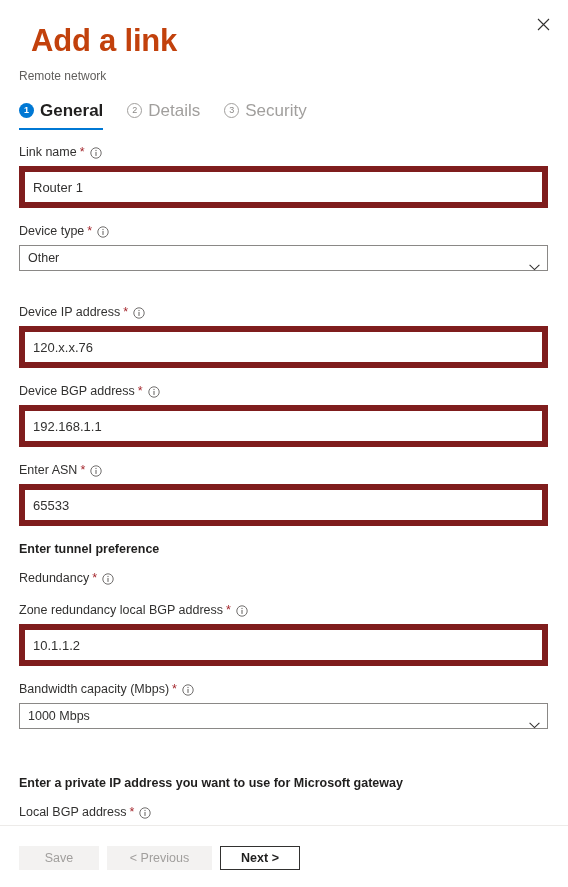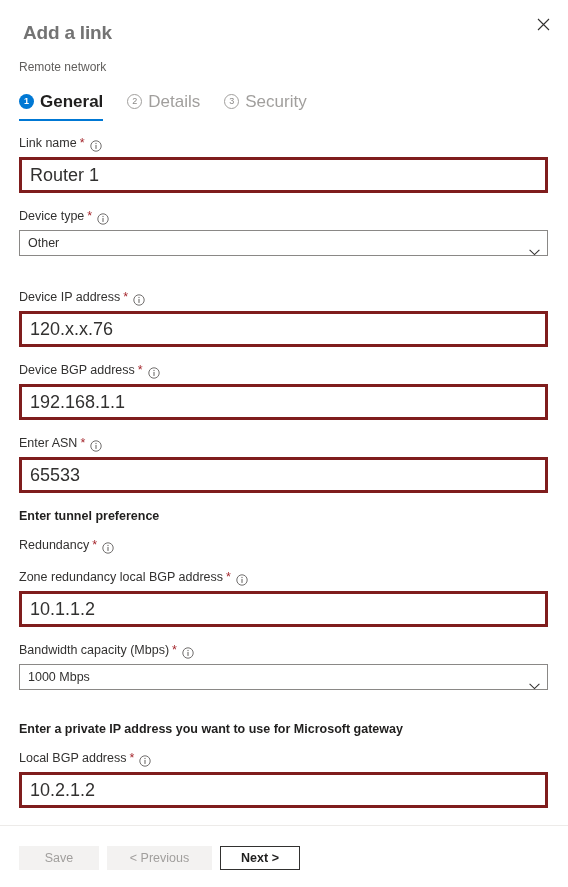--- a/index.html
+++ b/index.html
@@ -26,26 +26,26 @@
     flex-direction: column;
   }
 
   
   .header {
     padding: 14px 19px 0 19px;
     position: relative;
     flex: 0 0 auto;
   }
   .title {
-    font-size: 19px;
+    font-size: 31px;
     font-weight: 600;
     line-height: 30px;
-    color: #737373;
+    color: #c2410c;
     letter-spacing: -0.2px;
-    margin: 4px;
+    margin: 12px;
   }
   .subtitle {
     font-size: 12px;
     line-height: 16px;
     color: #605e5c;
     margin-top: 11px;
   }
   .close-btn {
     position: absolute;
     top: 10px;
@@ -127,29 +127,29 @@
     background: #0078d4;
   }
 
   
   .form-area {
     padding: 14px 19px 0 19px;
     flex: 1 1 auto;
     overflow: hidden;
   }
   .field { margin-bottom: 15px; }
-  .field.tight { margin-bottom: 13px; }
+  .field.tight { margin-bottom: 28px; }
 
   .field-label {
     font-size: 12.5px;
     line-height: 17px;
     color: #323130;
     margin-bottom: 5px;
     display: flex;
-    align-items: flex-end;
+    align-items: center;
     white-space: nowrap;
   }
   .req-star {
     color: #a4262c;
     margin-left: 3px;
     font-size: 12.5px;
   }
   .info-icon {
     margin-left: 5px;
     width: 12px;
@@ -165,24 +165,24 @@
     font-size: 12.5px;
     font-weight: 700;
     line-height: 17px;
     color: #201f1e;
     margin: 0 0 12px 0;
   }
 
   .text-input {
     width: 529px;
     height: 26px;
-    border: 3px solid #7f1d1d;
+    border: 6px solid #7f1d1d;
     background: #ffffff;
     font-family: inherit;
-    font-size: 18px;
+    font-size: 13px;
     color: #323130;
     padding: 15px 8px;
     line-height: 24px;
     outline: none;
     display: block;
   }
 
   .select-wrap {
     width: 529px;
     height: 44px;

